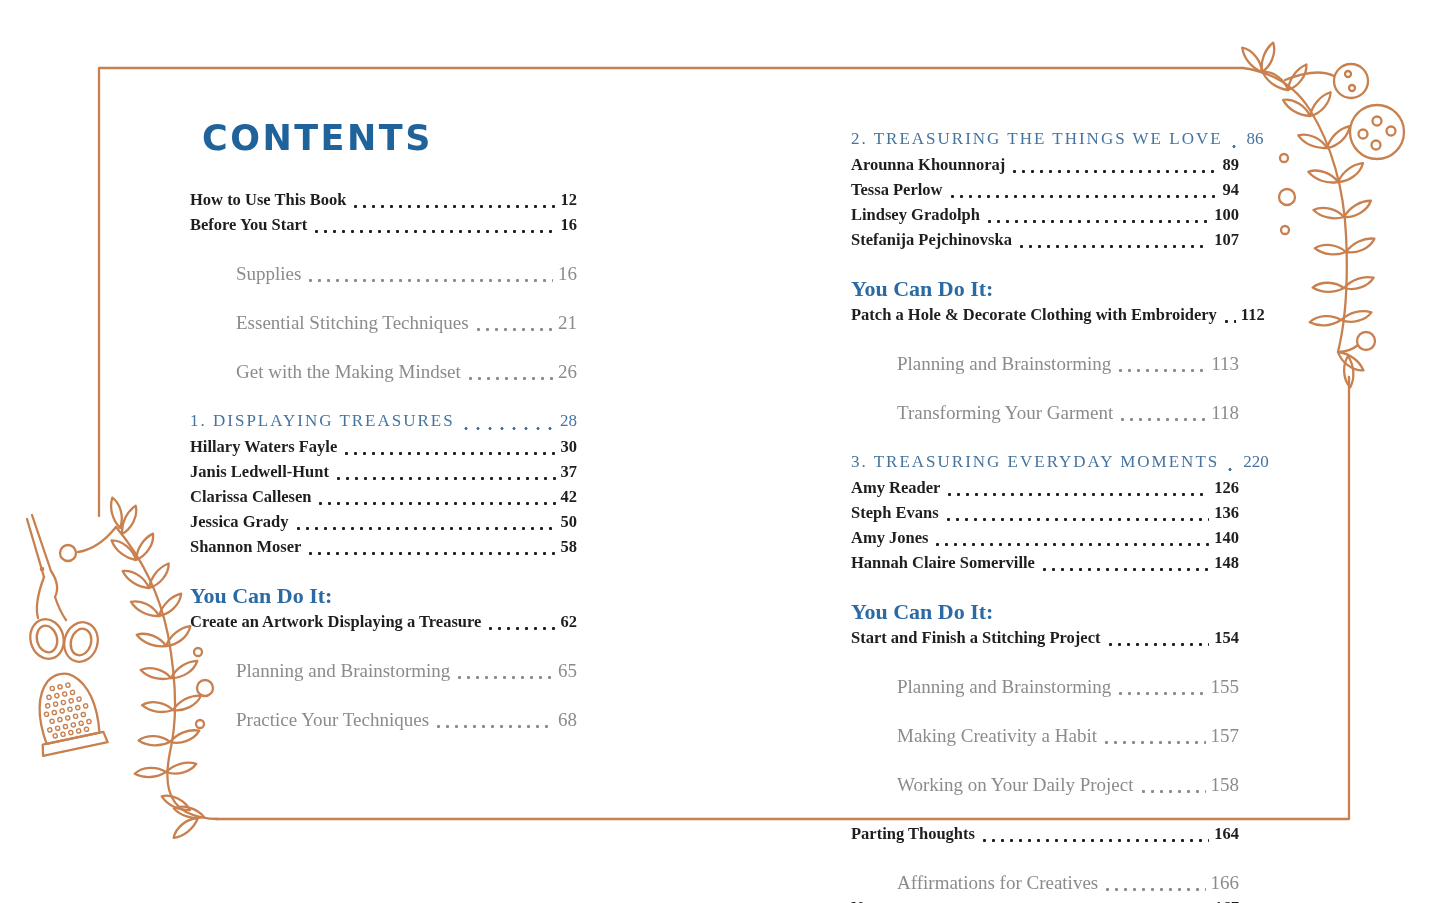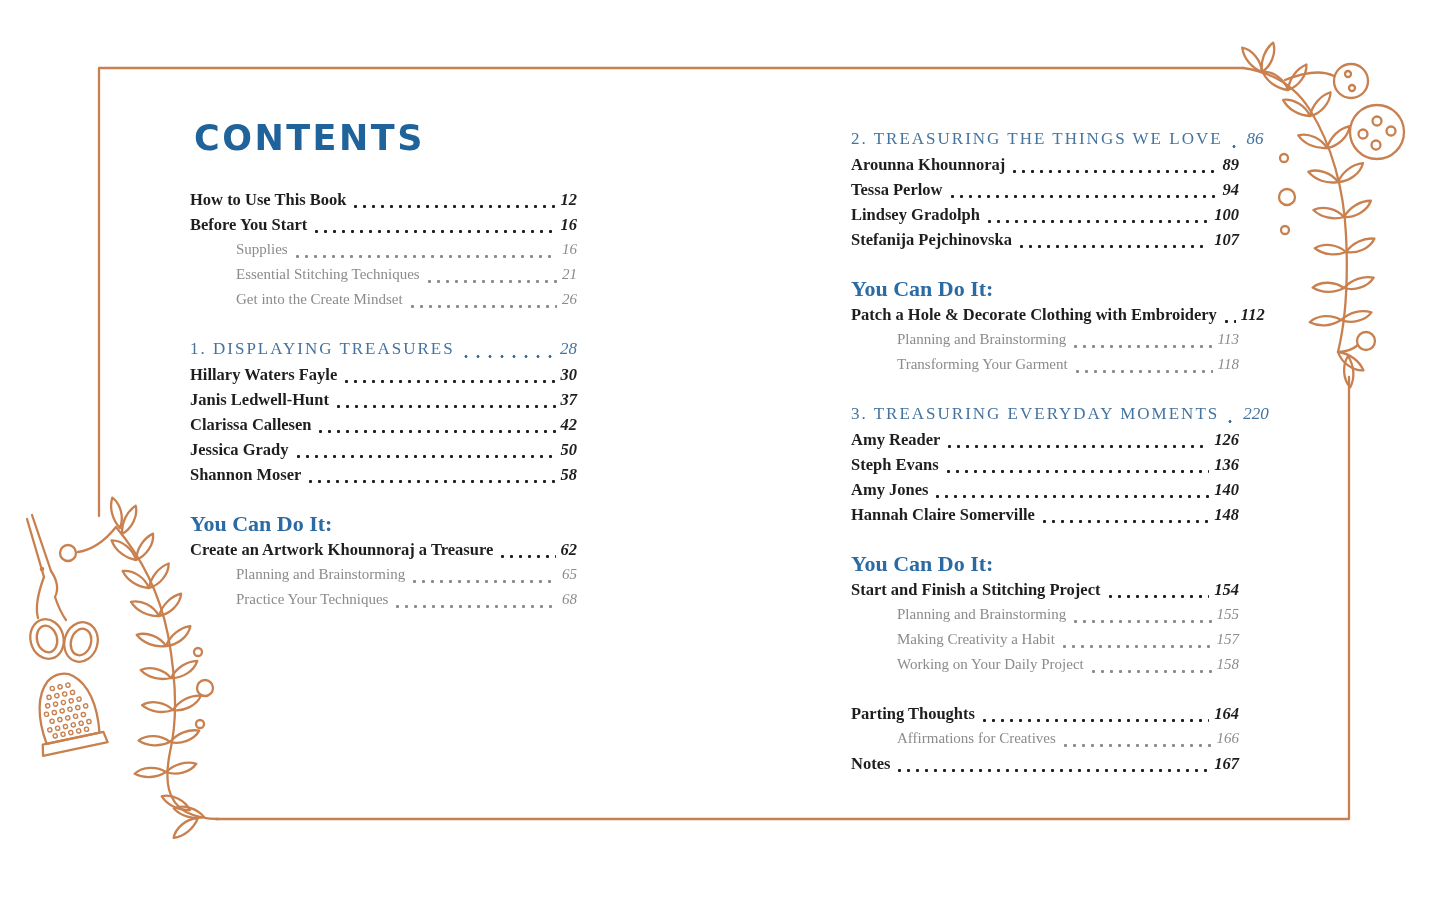--- a/index.html
+++ b/index.html
@@ -21,33 +21,33 @@
     position:absolute;left:0;top:0;width:1445px;height:903px;
     color:var(--accent,#c9804f);pointer-events:none;
   }
   .col{position:absolute;}
   .col-left{left:190px;width:387px;top:116px;}
   .col-right{left:851px;width:388px;top:126px;}
   .page-title{
     font-family:"DejaVu Sans", sans-serif;
     font-weight:700;font-size:35px;letter-spacing:2.5px;
     color:var(--title-blue,#20639b);
-    margin:0 0 27px 4px;line-height:44px;
+    margin:0 0 27px 12px;line-height:44px;
   }
   .toc-group{margin-bottom:24px;}
   .toc-group:last-child{margin-bottom:0;}
   .toc-row{display:flex;align-items:flex-start;line-height:25px;font-size:16.5px;}
   .toc-row.main{color:var(--text-dark,#1e1e1e);font-weight:600;}
-  .toc-row.sub{color:var(--text-muted,#8b8b8b);font-weight:400;font-size:15px;padding-left:46px;}
+  .toc-row.sub{color:var(--text-muted,#8b8b8b);font-weight:400;font-size:19px;padding-left:46px;margin-top:24px;}
   .toc-row.section{
     color:var(--section-blue,#44739f);font-weight:400;font-size:17px;
     letter-spacing:2px;line-height:26px;
   }
   .toc-row .lbl{white-space:nowrap;}
-  .toc-row .pg{white-space:nowrap;font-weight:600;font-style:italic;}
+  .toc-row .pg{white-space:nowrap;font-weight:600;}
   .toc-row.sub .pg{font-weight:400;}
   .toc-row.section .pg{font-weight:400;letter-spacing:0;}
   .leader{
     flex:1 1 auto;min-width:14px;height:3px;align-self:flex-end;
     margin:0 5px 4px 5px;
     background-image:radial-gradient(circle, currentColor 1.3px, transparent 1.8px);
     background-size:9px 3px;background-repeat:repeat-x;background-position:left center;
   }
   .toc-row.section .leader{background-size:12px 3px;}
   .intro-label{
@@ -216,21 +216,21 @@
           <span class="lbl">Supplies</span>
           <span class="leader"></span>
           <span class="pg">16</span>
         </div>
         <div class="toc-row sub">
           <span class="lbl">Essential Stitching Techniques</span>
           <span class="leader"></span>
           <span class="pg">21</span>
         </div>
         <div class="toc-row sub">
-          <span class="lbl">Get into the Create Mindset</span>
+          <span class="lbl">Get with the Making Mindset</span>
           <span class="leader"></span>
           <span class="pg">26</span>
         </div>
       </div>
       <div class="toc-group">
         <div class="toc-row section">
           <span class="lbl">1. DISPLAYING TREASURES</span>
           <span class="leader"></span>
           <span class="pg">28</span>
         </div>
@@ -256,21 +256,21 @@
         </div>
         <div class="toc-row main">
           <span class="lbl">Shannon Moser</span>
           <span class="leader"></span>
           <span class="pg">58</span>
         </div>
       </div>
       <div class="toc-group">
         <div class="intro-label">You Can Do It:</div>
         <div class="toc-row main">
-          <span class="lbl">Create an Artwork Khounnoraj a Treasure</span>
+          <span class="lbl">Create an Artwork Displaying a Treasure</span>
           <span class="leader"></span>
           <span class="pg">62</span>
         </div>
         <div class="toc-row sub">
           <span class="lbl">Planning and Brainstorming</span>
           <span class="leader"></span>
           <span class="pg">65</span>
         </div>
         <div class="toc-row sub">
           <span class="lbl">Practice Your Techniques</span>

